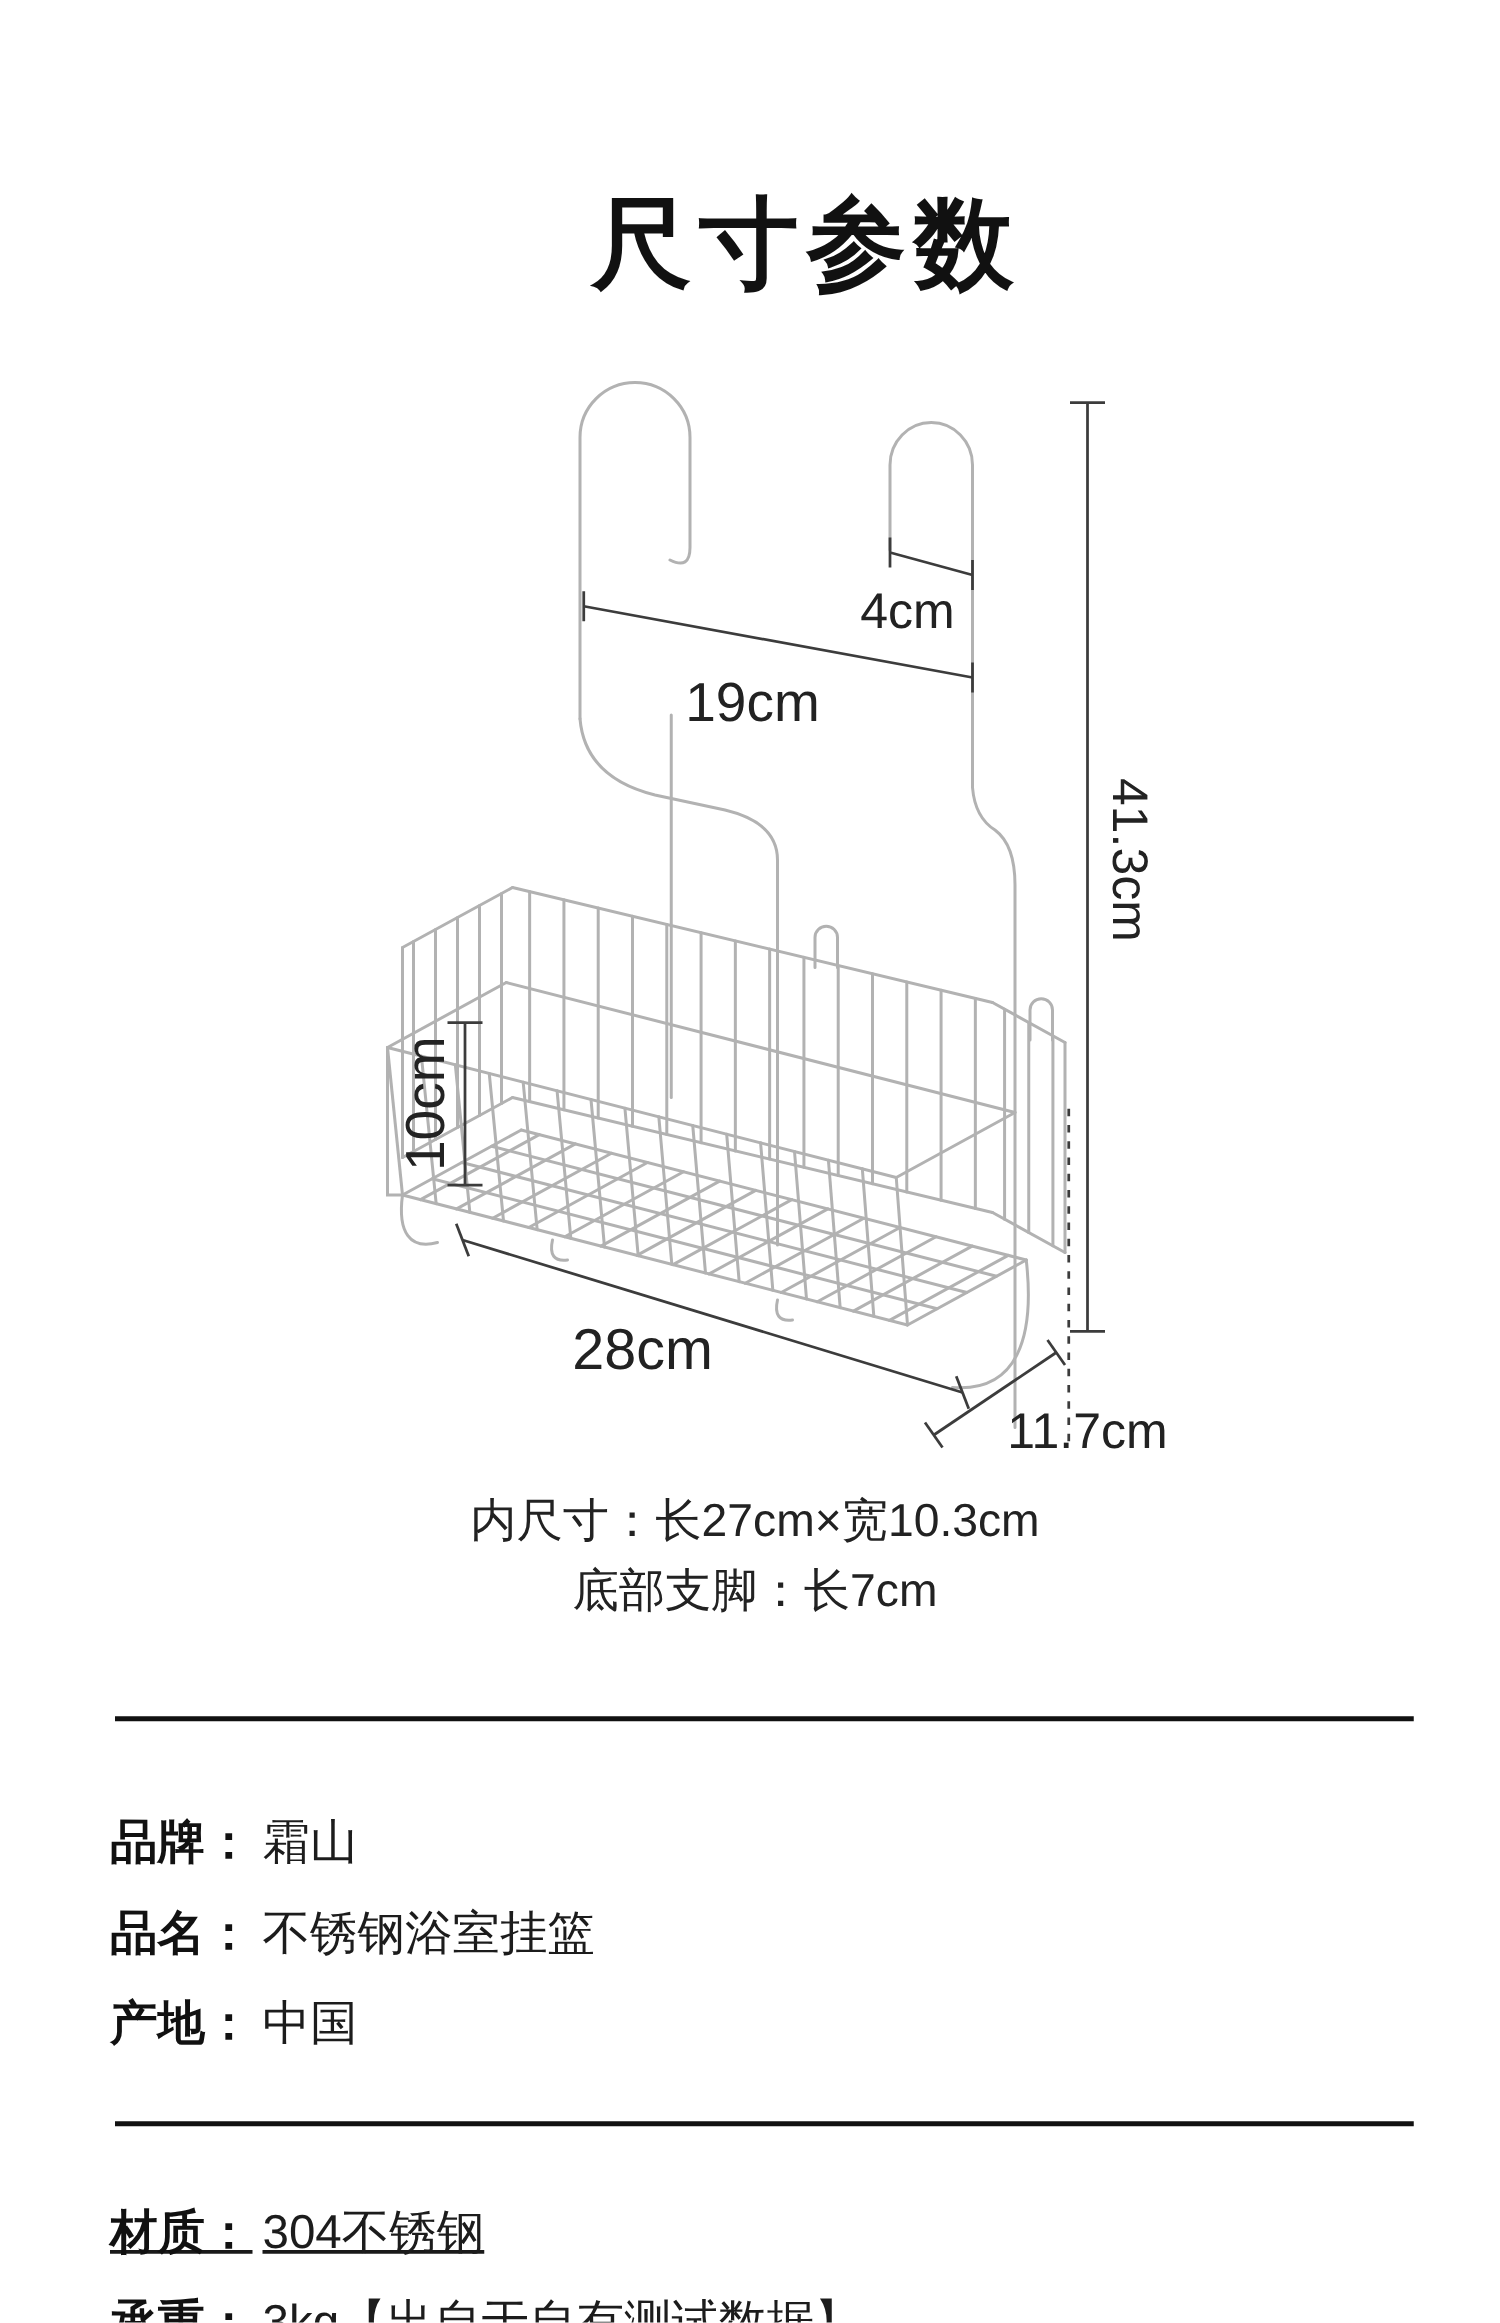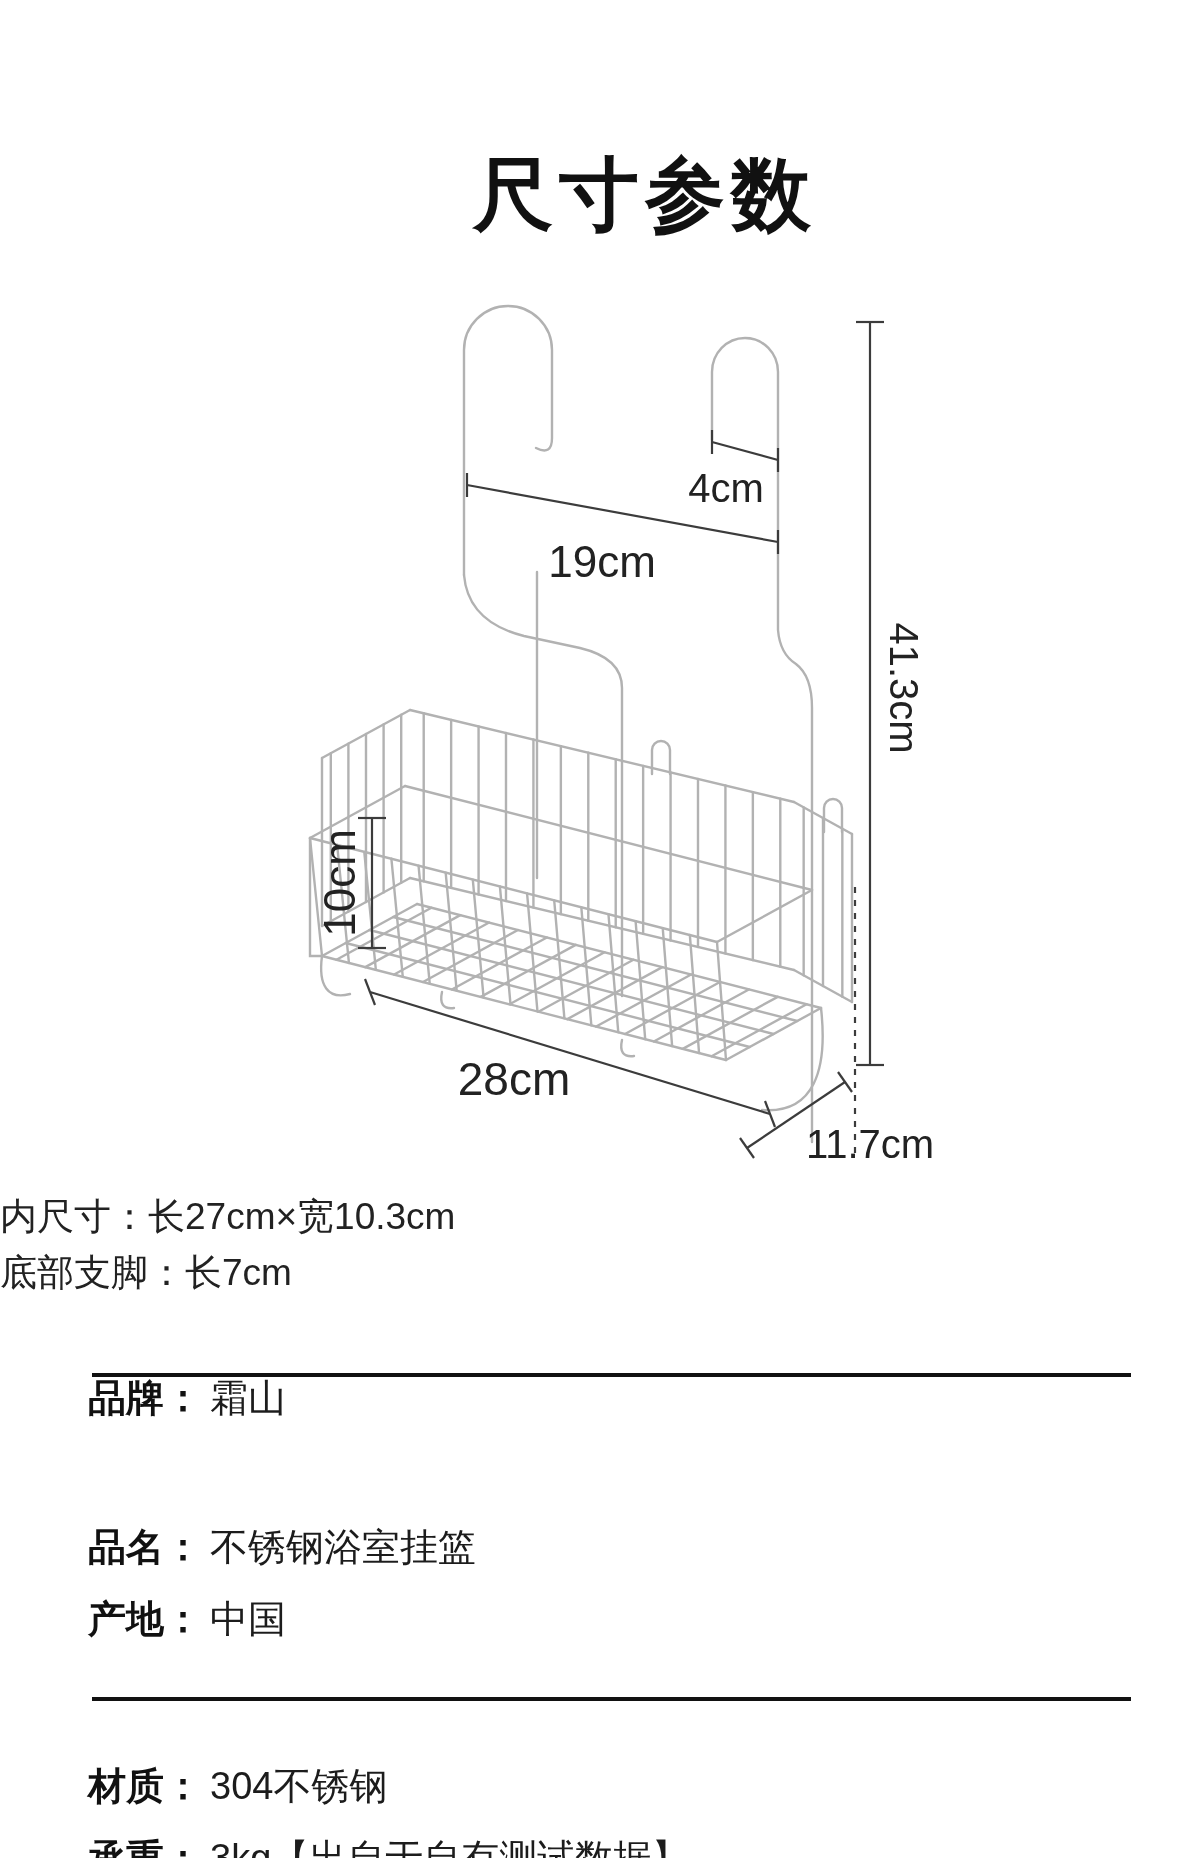--- a/index.html
+++ b/index.html
@@ -9,33 +9,33 @@
     font-family:"Liberation Sans","DejaVu Sans",sans-serif;
   }
   .page-title{
     position:absolute;top:142px;left:0;width:1200px;
     text-align:center;font-size:80px;font-weight:900;letter-spacing:6px;
     color:#111;
     padding-left:45px;
   }
   .diagram-wrap{position:absolute;left:292px;top:280px;width:660px;height:900px;}
   .caption{
-    position:absolute;left:0;width:1150px;
-    font-size:37px;color:#222;font-weight:400;
+    position:absolute;left:0;width:1150px;text-align:center;
+    font-size:37px;color:#222;font-weight:400;padding-left:29px;
   }
   .caption.l1{top:1192px;}
   .caption.l2{top:1248px;}
   .divider{position:absolute;left:92px;width:1039px;height:4px;background:#111;}
   .divider.d1{top:1373px;}
   .divider.d2{top:1697px;}
   .spec-row{position:absolute;left:88px;font-size:38px;line-height:44px;white-space:nowrap;}
   .spec-row .lbl{font-weight:700;color:#111;}
   .spec-row .val{font-weight:400;color:#1c1c1c;margin-left:8px;}
-  .r1{top:1376px;} .r2{top:1525px;} .r3{top:1597px;text-align:right;}
-  .r4{top:1764px;} .r5{top:1836px;}
+  .r1{top:1452px;} .r2{top:1525px;} .r3{top:1597px;text-align:right;}
+  .r4{top:1764px;text-decoration:underline;} .r5{top:1836px;}
   svg text{font-family:"Liberation Sans","DejaVu Sans",sans-serif;fill:#222;}
 </style>
 </head>
 <body>
 
 <div class="page-title">尺寸参数</div>
 
 <div class="diagram-wrap">
 <svg width="660" height="900" viewBox="0 0 660 900">
 

